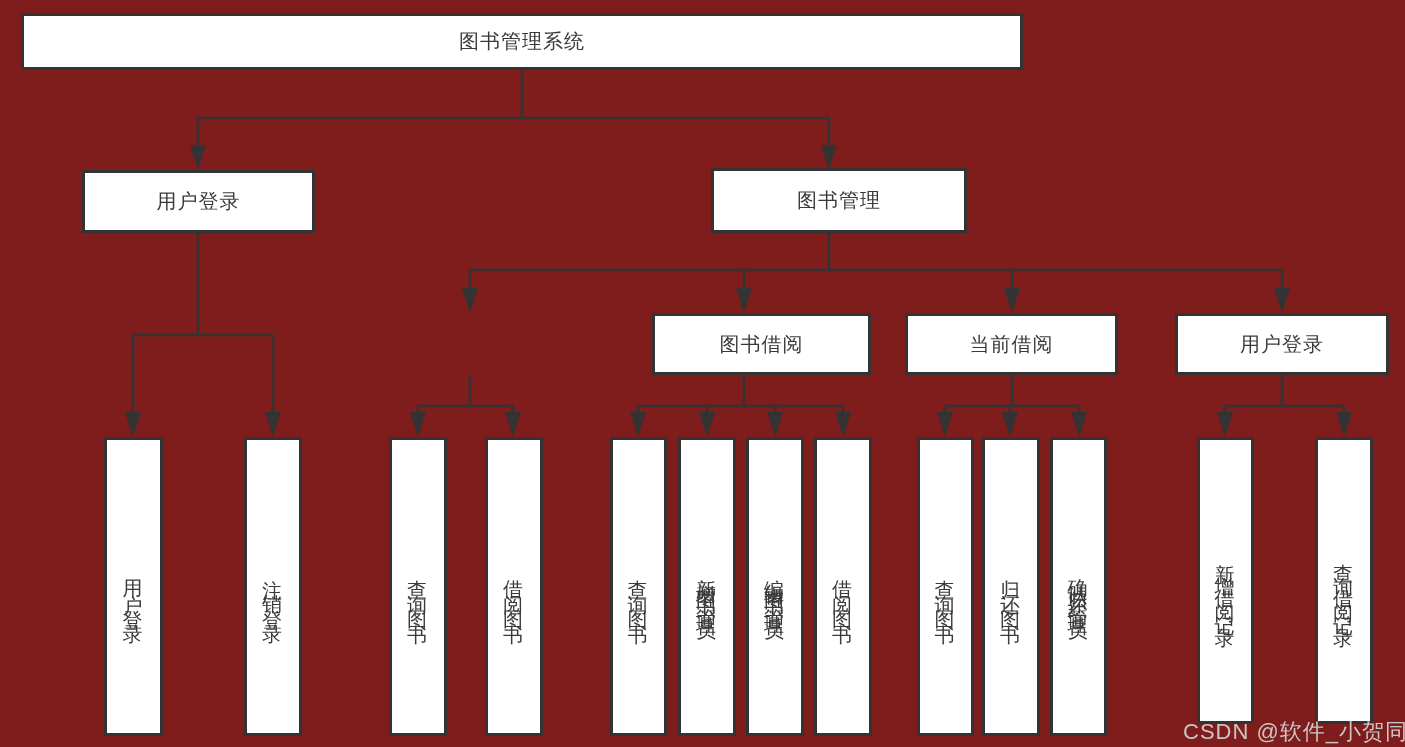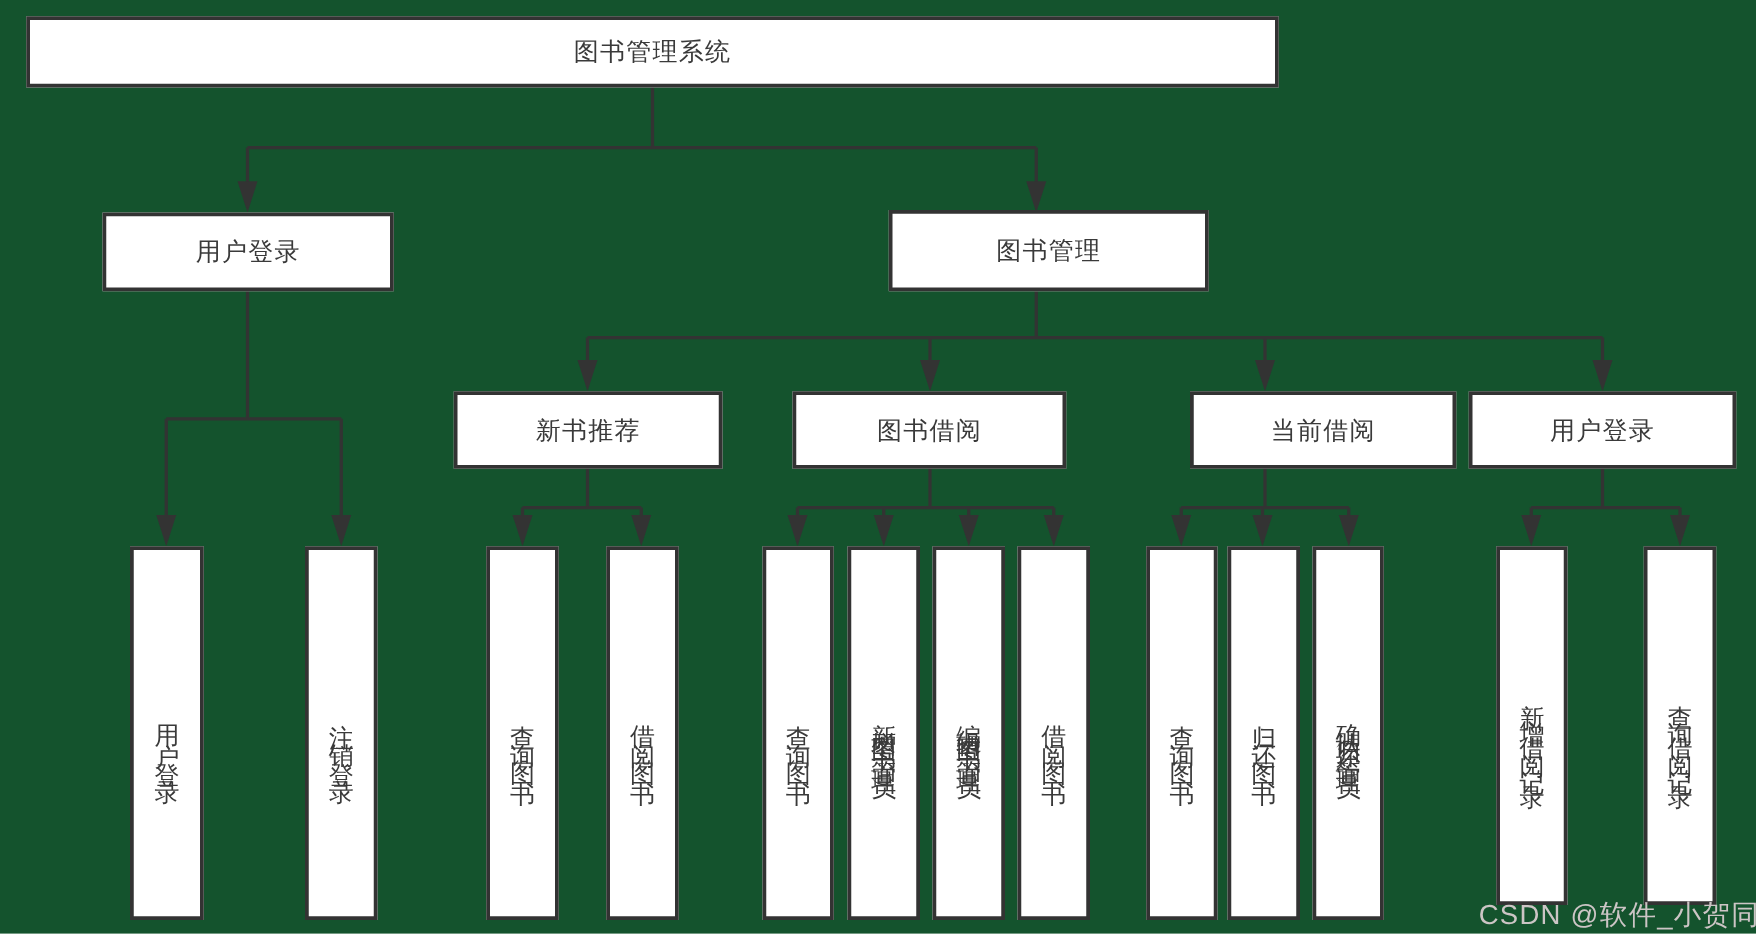--- a/index.html
+++ b/index.html
@@ -1,21 +1,21 @@
 <!DOCTYPE html>
 <html><head>
 <meta charset="utf-8">
 <style>
   html, body { margin: 0; padding: 0; background: #ffffff; }
   * { box-sizing: border-box; }
   #stage {
     position: relative;
     width: 1405px;
     height: 747px;
-    background: #14532d;
+    background: #7f1d1d;
     font-family: "Liberation Sans", sans-serif;
     color: #3a3a3a;
     overflow: hidden;
   }
   #connectors {
     position: absolute;
     left: 0; top: 0;
     z-index: 1;
   }
   .box {
@@ -103,27 +103,24 @@
     <span class="h-label">图书管理系统</span>
   </div>
 
   <div class="box" style="left:82px; top:170px; width:233px; height:63px">
     <span class="h-label">用户登录</span>
   </div>
   <div class="box" style="left:711px; top:168px; width:256px; height:65px">
     <span class="h-label">图书管理</span>
   </div>
 
-  <div class="box" style="left:363px; top:313px; width:215px; height:62px">
-    <span class="h-label">新书推荐</span>
-  </div>
-  <div class="box" style="left:634px; top:313px; width:219px; height:62px">
+  <div class="box" style="left:652px; top:313px; width:219px; height:62px">
     <span class="h-label">图书借阅</span>
   </div>
-  <div class="box" style="left:952px; top:313px; width:213px; height:62px">
+  <div class="box" style="left:905px; top:313px; width:213px; height:62px">
     <span class="h-label">当前借阅</span>
   </div>
   <div class="box" style="left:1175px; top:313px; width:214px; height:62px">
     <span class="h-label">用户登录</span>
   </div>
 
   <div class="box" style="left:104px; top:437px; width:59px; height:299px">
     <span class="v-label ls-wide">用户登录</span>
   </div>
   <div class="box" style="left:244px; top:437px; width:58px; height:299px">

